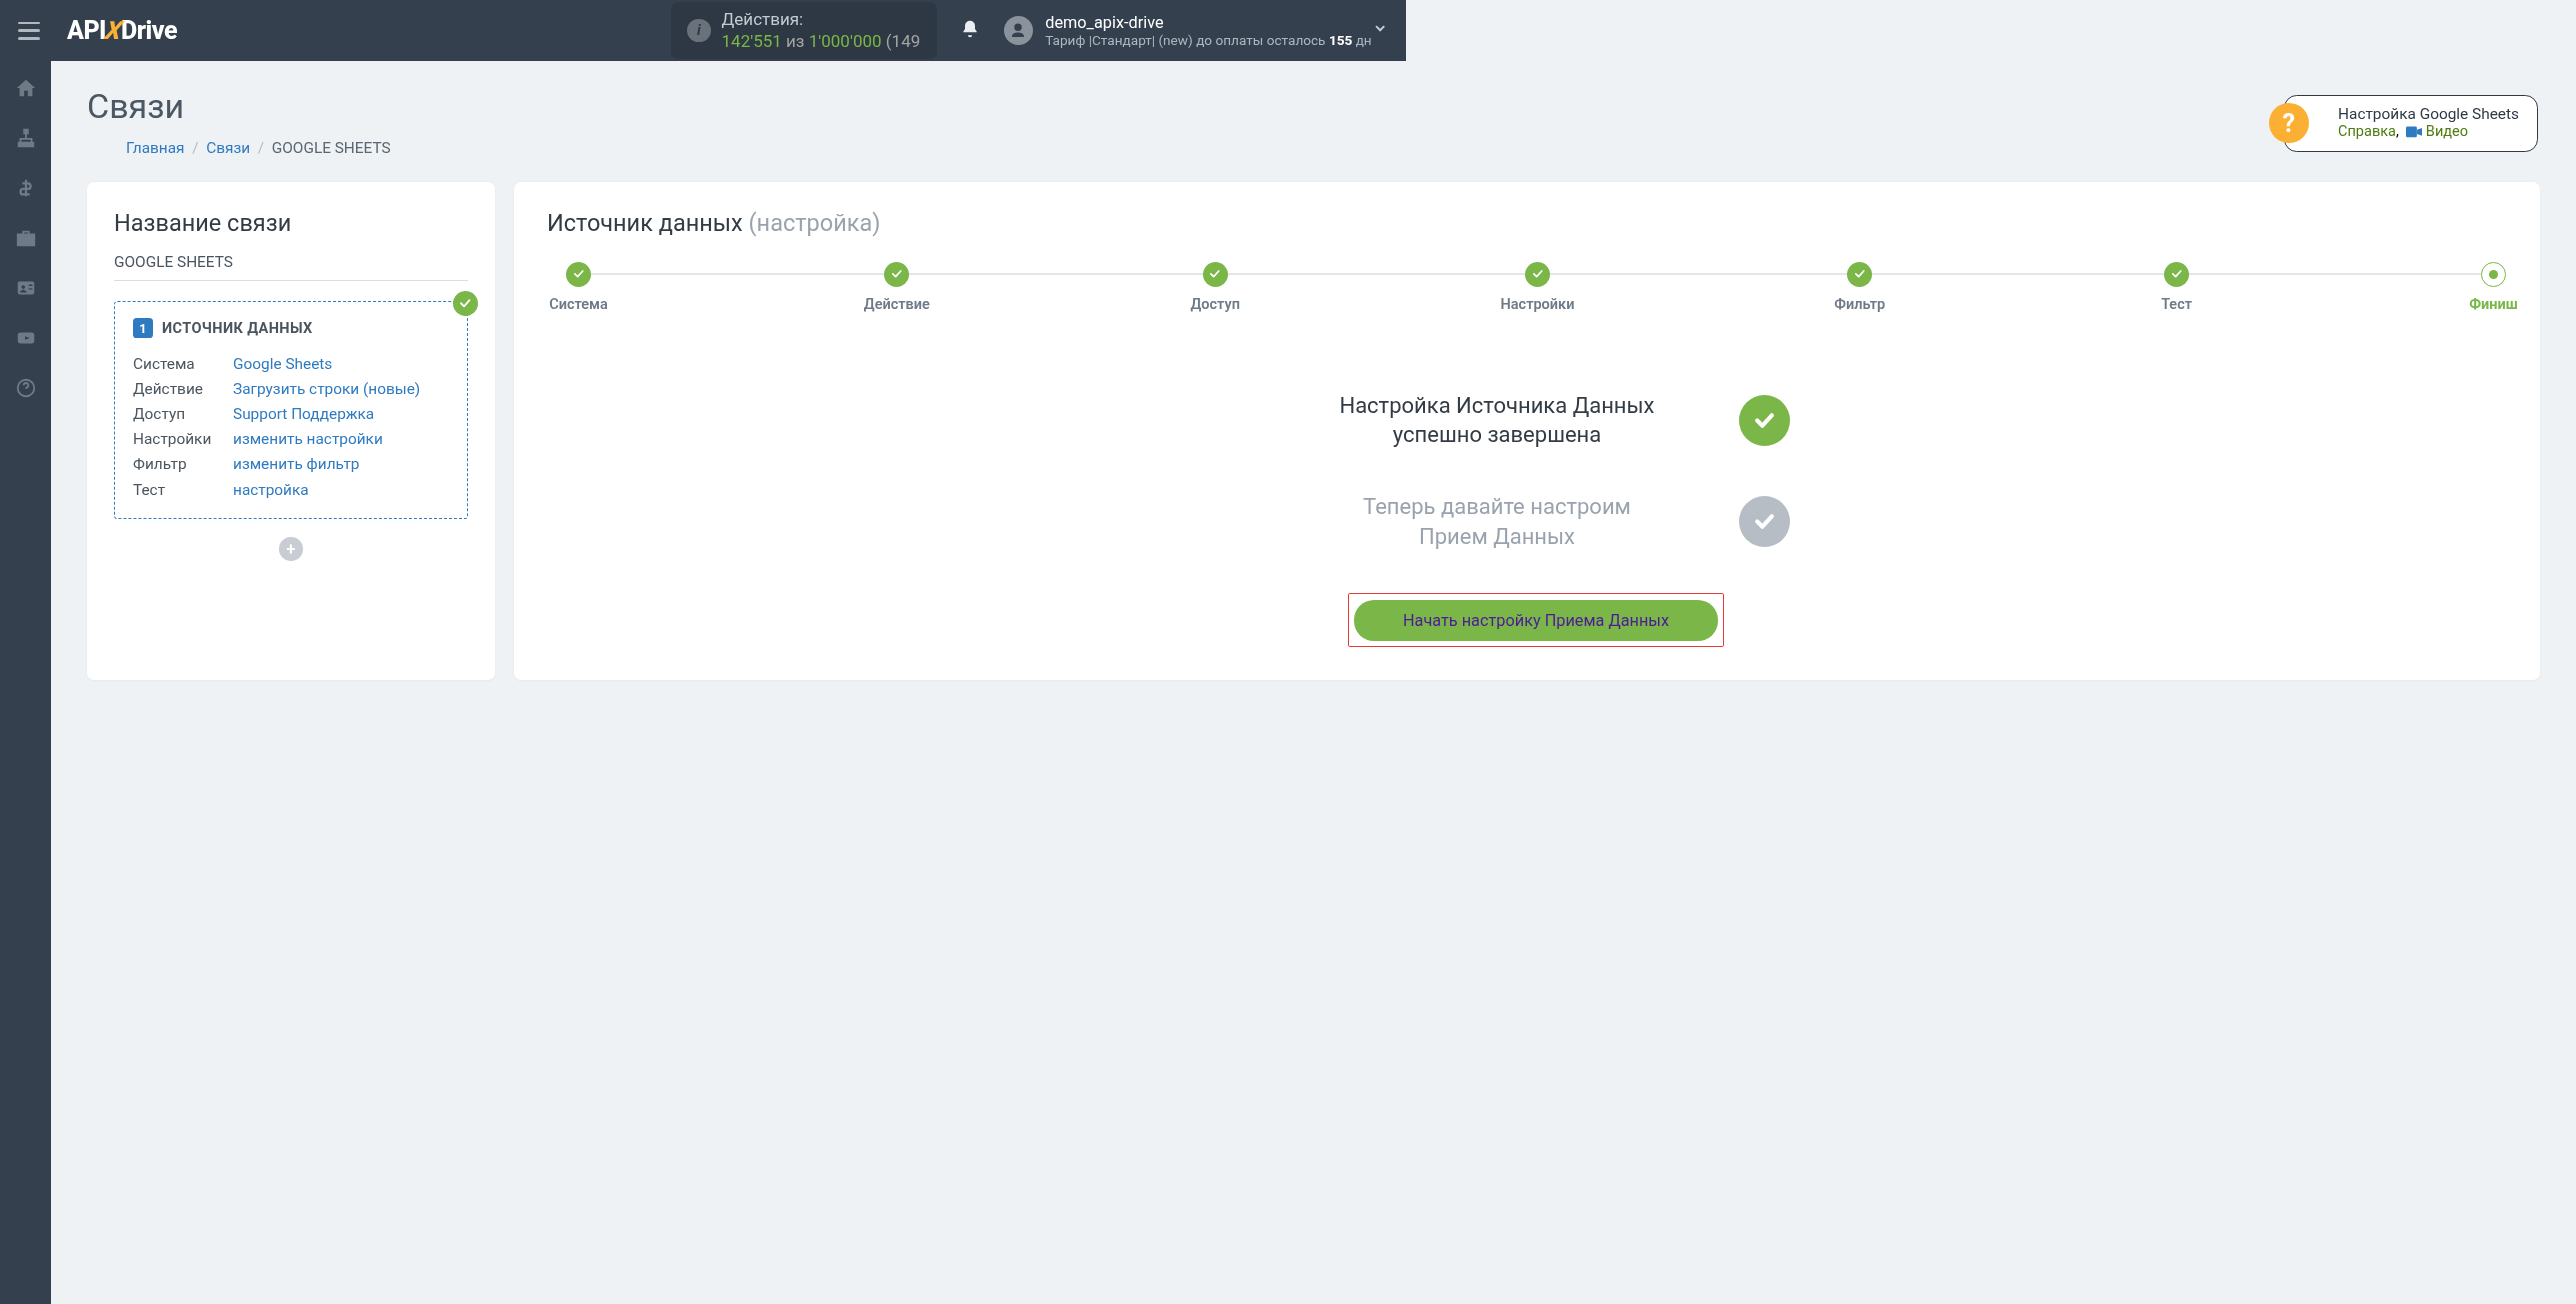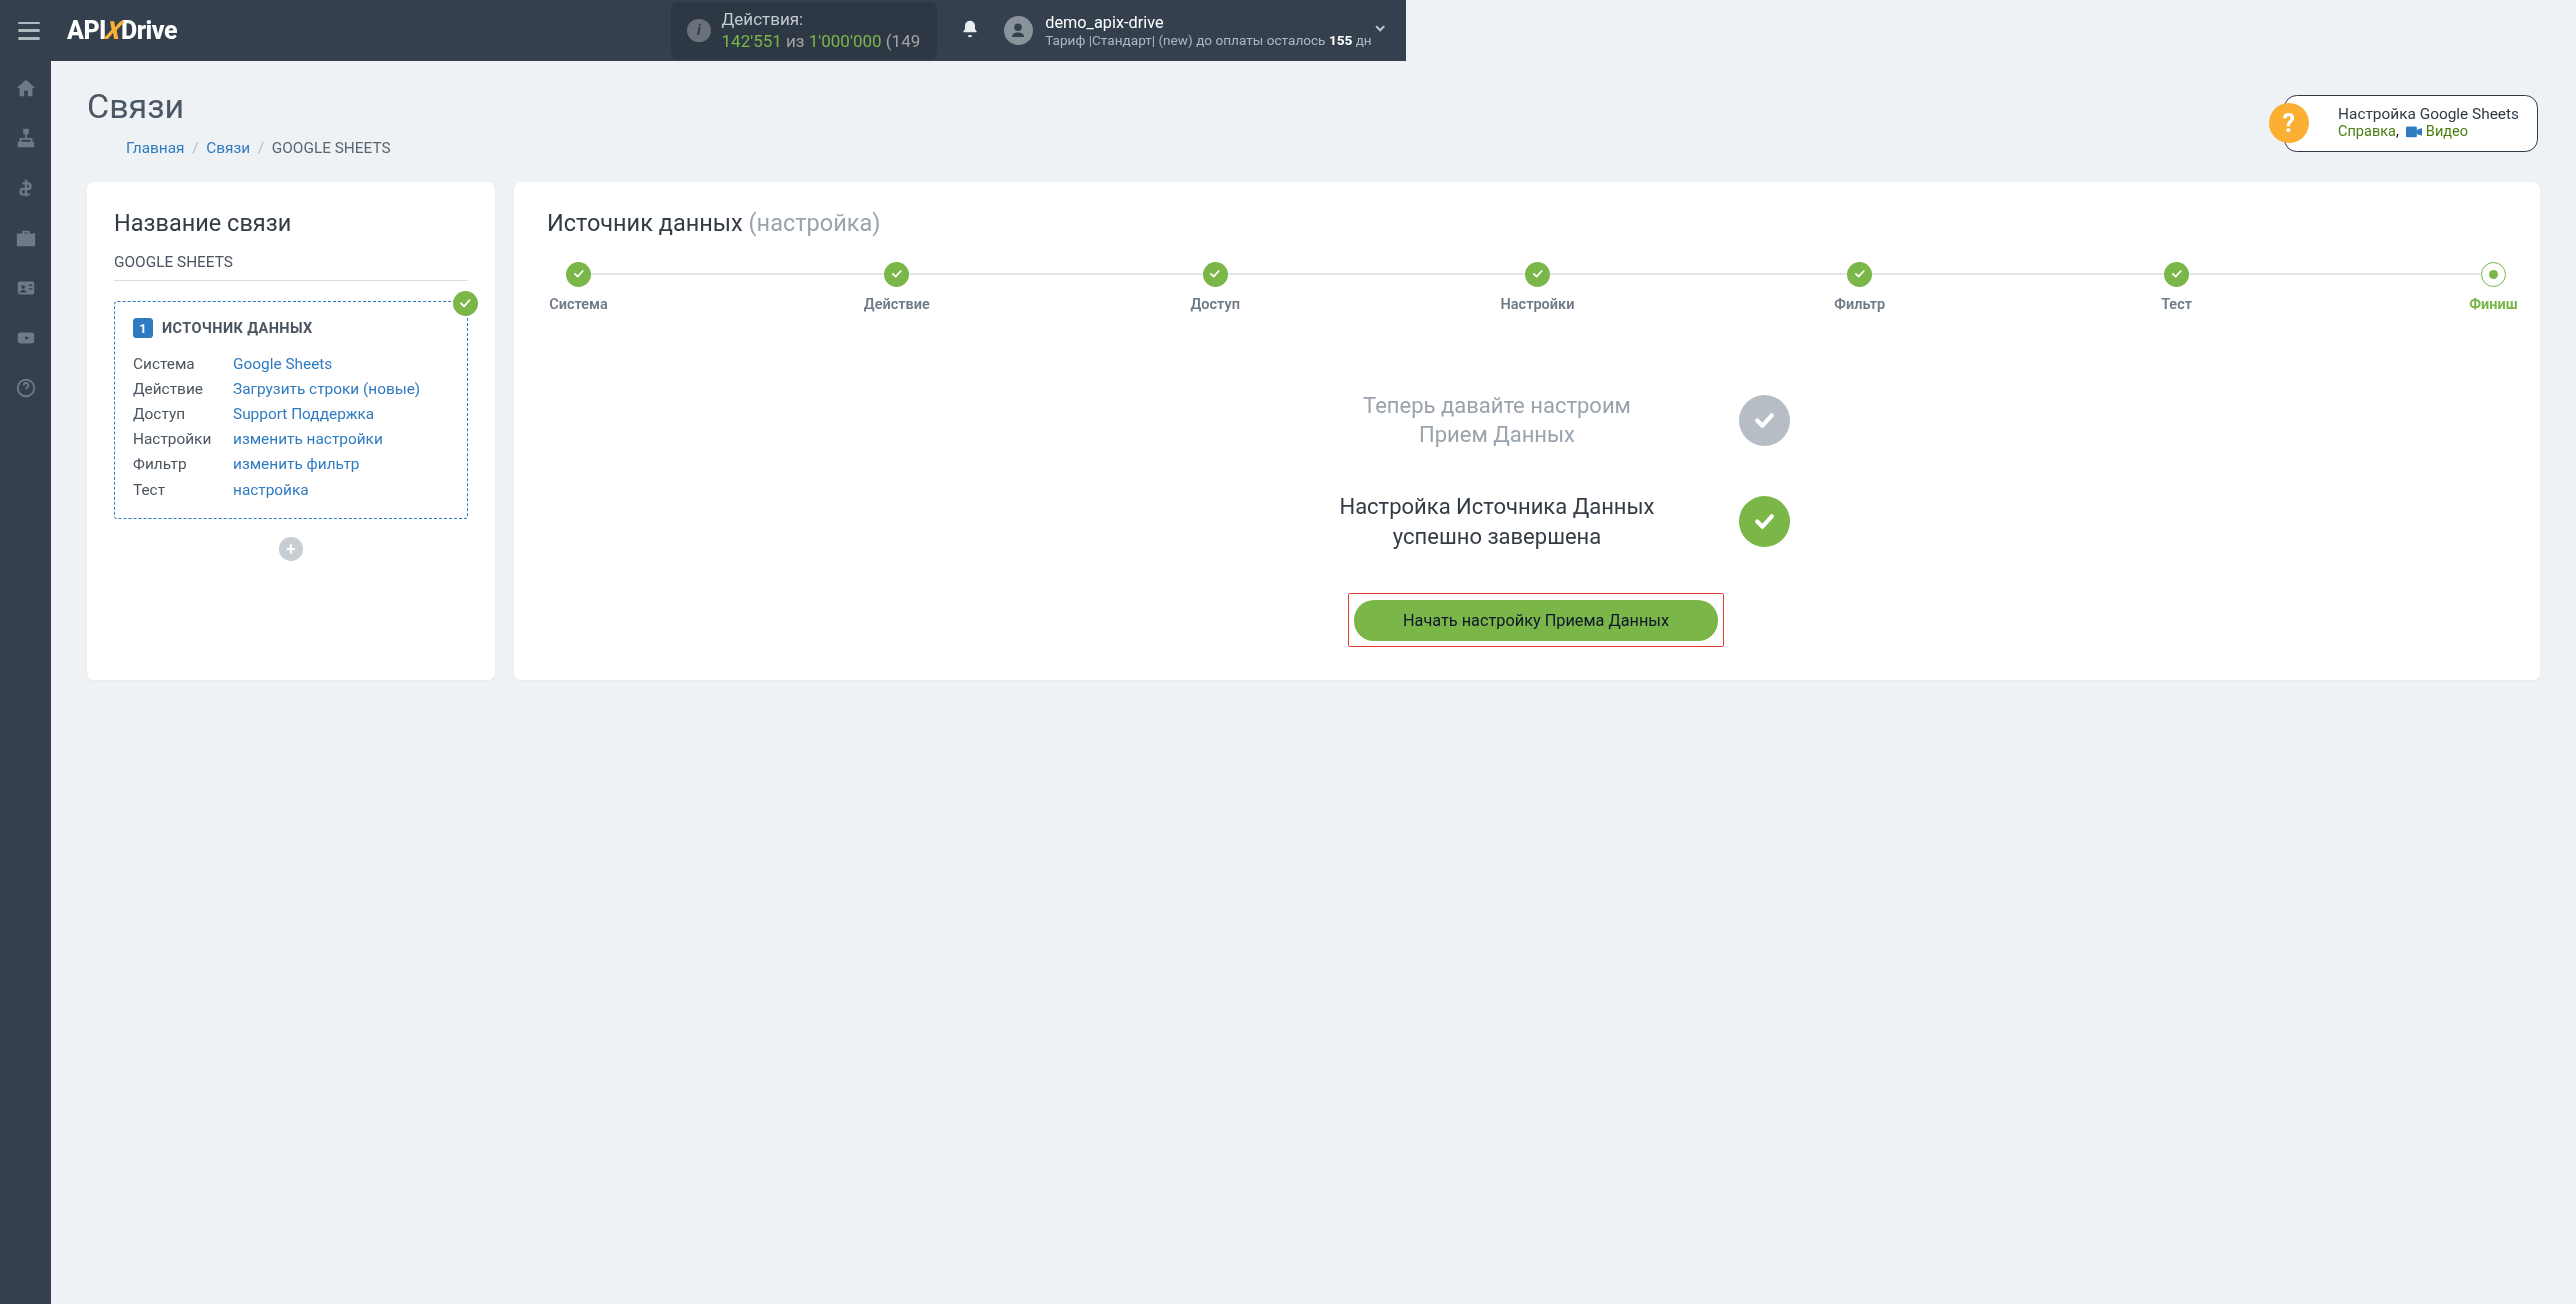--- a/index.html
+++ b/index.html
@@ -87,21 +87,21 @@
 .statusrow{display:flex;align-items:center;gap:27px;margin-bottom:42px;}
 .statusrow .txt{flex:1;text-align:center;font-size:22px;line-height:1.35;color:#333b44;}
 .statusrow .txt.muted{color:#9aa3ad;}
 .bigcheck{width:51px;height:51px;border-radius:50%;display:flex;align-items:center;justify-content:center;flex-shrink:0;}
 .bigcheck.green{background:#7ab648;}
 .bigcheck.gray{background:#b6bdc4;}
 .bigcheck svg{width:25px;height:25px;stroke:#fff;stroke-width:4;fill:none;}
 
 .ctawrap{display:flex;justify-content:center;margin-top:33px;}
 .ctabox{border:1.8px solid #e53935;padding:5.4px;border-radius:1.8px;}
-.cta{background:#7ab648;color:#0f172a;border:none;border-radius:20px;font-size:16.3px;padding:11px 49px;cursor:pointer;}
+.cta{background:#7ab648;color:#4c1d95;border:none;border-radius:20px;font-size:16.3px;padding:11px 49px;cursor:pointer;}
 
 svg.checkmark path{stroke-linecap:round;stroke-linejoin:round;}
 </style>
 </head>
 <body>
 
 <div class="topbar">
   <div class="burger">
       <span></span>
       <span></span>
@@ -318,34 +318,34 @@
             <div class="lab">Тест</div>
           </div>
           <div class="step cur">
             <div class="dot"></div>
             <div class="lab">Финиш</div>
           </div>
         </div>
 
       <div class="statuswrap">
         <div class="statusrow">
+          <div class="txt">
+            <span>Настройка Источника Данных</span><br><span>успешно завершена</span>
+          </div>
+          <div class="bigcheck green">
+              <svg class="checkmark" viewBox="0 0 24 24">
+                <path d="M5 12l5 5L19 7"></path>
+              </svg>
+            </div>
+        </div>
+        <div class="statusrow">
           <div class="txt muted">
             <span>Теперь давайте настроим</span><br><span>Прием Данных</span>
           </div>
           <div class="bigcheck gray">
-              <svg class="checkmark" viewBox="0 0 24 24">
-                <path d="M5 12l5 5L19 7"></path>
-              </svg>
-            </div>
-        </div>
-        <div class="statusrow">
-          <div class="txt">
-            <span>Настройка Источника Данных</span><br><span>успешно завершена</span>
-          </div>
-          <div class="bigcheck green">
               <svg class="checkmark" viewBox="0 0 24 24">
                 <path d="M5 12l5 5L19 7"></path>
               </svg>
             </div>
         </div>
       </div>
 
       <div class="ctawrap">
         <div class="ctabox">
           <button class="cta">Начать настройку Приема Данных</button>

